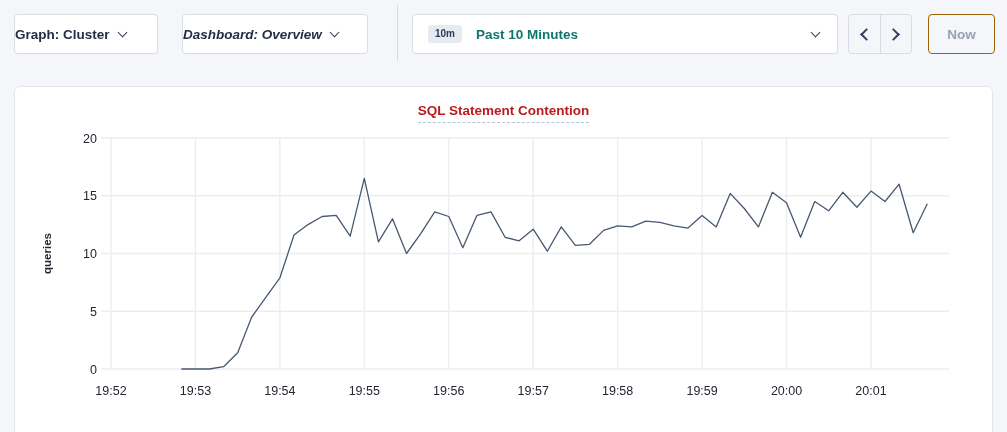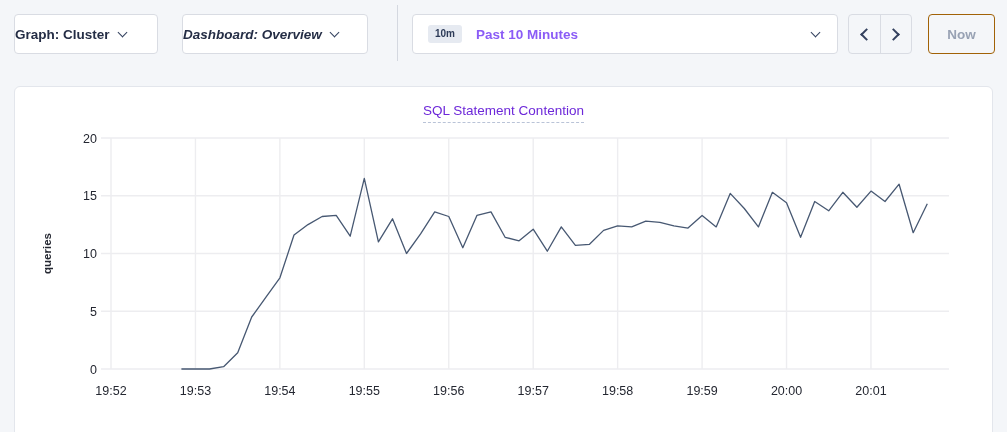--- a/index.html
+++ b/index.html
@@ -26,21 +26,21 @@
     position:absolute; left:412px; top:14px; width:426px; height:40px;
     background:#ffffff; border:1px solid #d9dce3; border-radius:4px;
     display:flex; align-items:center; cursor:pointer;
   }
   .time-badge {
     margin-left:15px;
     background:#e6eaf1; color:#2c3a57;
     font-size:10px; font-weight:700;
     padding:4px 7px; border-radius:3px; line-height:1;
   }
-  .time-label { margin-left:14px; font-size:13.5px; font-weight:600; color:#8b5cf6; }
+  .time-label { margin-left:14px; font-size:13.5px; font-weight:600; color:#0f766e; }
   .time-select .chev { position:absolute; right:18px; }
   .arrow-group {
     position:absolute; left:848px; top:14px; width:64px; height:40px;
     border:1px solid #d9dce3; border-radius:4px; display:flex;
   }
   .arrow-half {
     flex:1; display:flex; align-items:center; justify-content:center; cursor:pointer;
   }
   .arrow-half.prev { border-right:1px solid #d9dce3; color:#1c2b47; }
   .arrow-half.next { color:#c2c9d6; }
@@ -62,21 +62,21 @@
   
   .card {
     position:absolute; left:14px; top:86px; width:979px; height:354px;
     background:#ffffff; border:1px solid #e3e6ec; border-radius:6px;
   }
   .card-title-row {
     position:absolute; left:0; top:16px; width:100%;
     display:flex; justify-content:center;
   }
   .card-title {
-    font-size:13.5px; font-weight:400; color:#6d28d9;
+    font-size:13.5px; font-weight:700; color:#b91c1c;
     border-bottom:1.5px dashed #b9c3d7; padding-bottom:4px; cursor:pointer;
   }
   svg text {
     font-family:"Liberation Sans", sans-serif;
     font-size:12.5px; fill:#242731;
   }
   svg .ylab { font-size:11.5px; font-weight:700; }
 </style>
 </head>
 <body>

